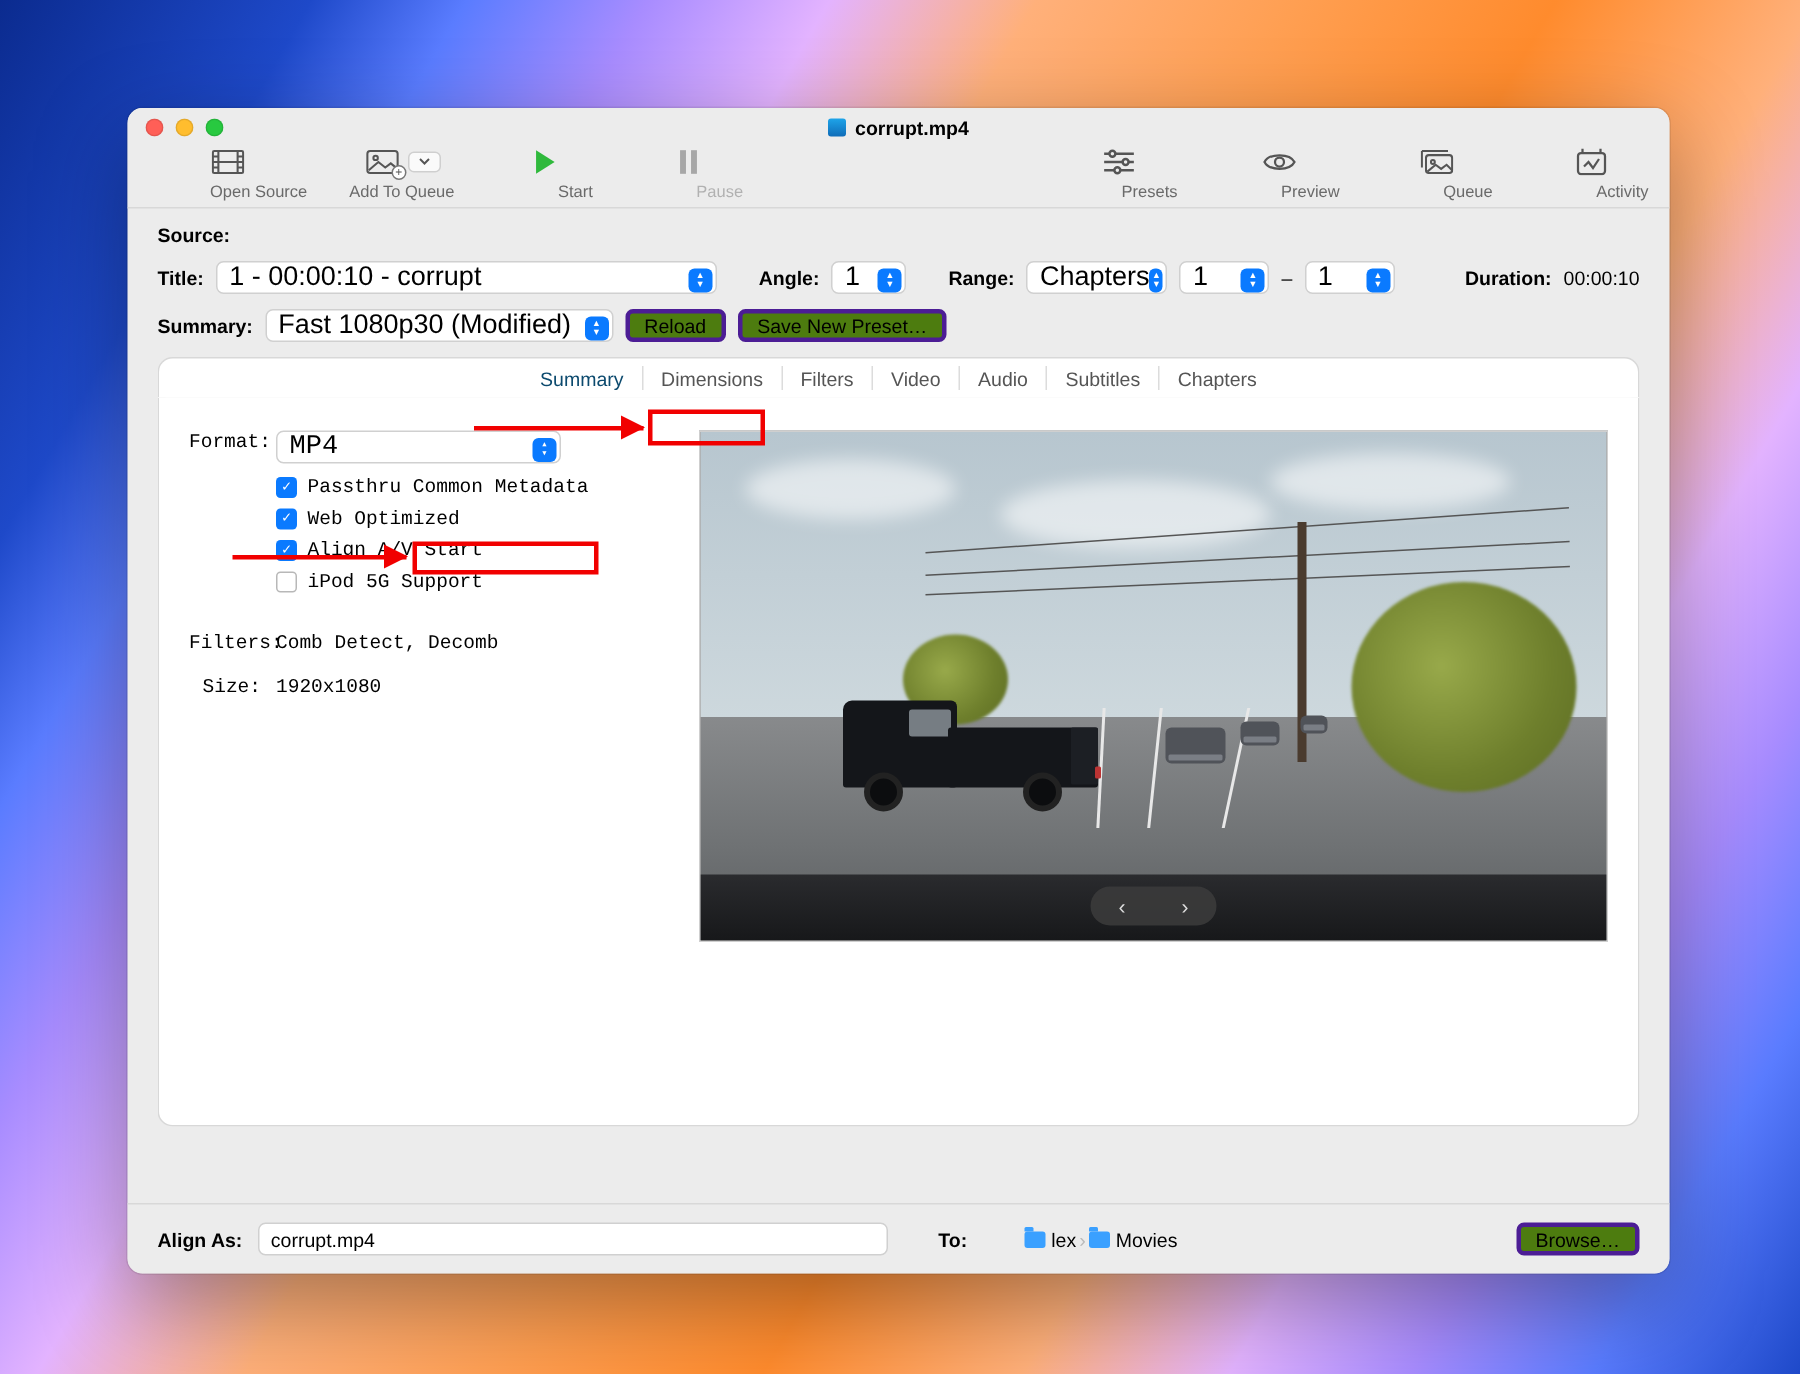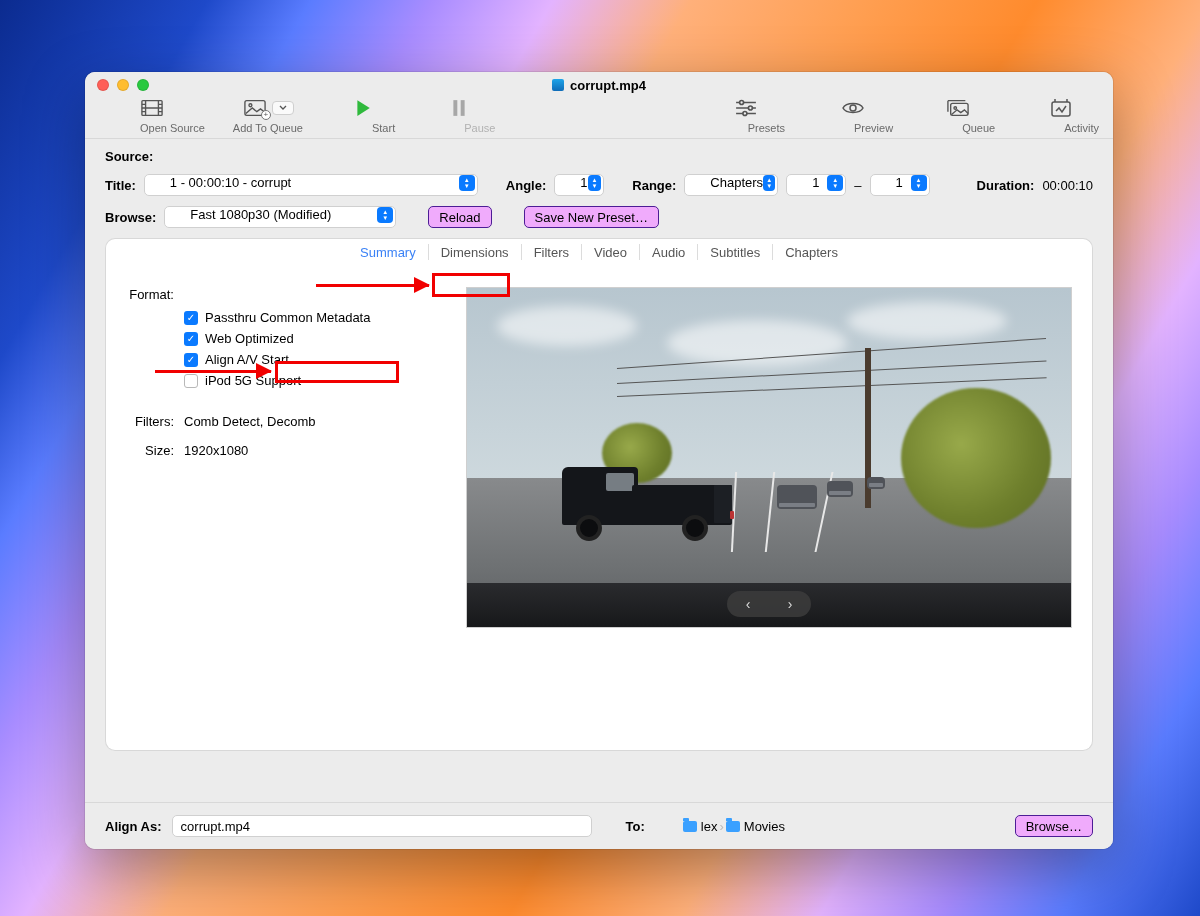--- a/index.html
+++ b/index.html
@@ -76,65 +76,66 @@
   .tbitem.queue-top { flex-direction:row; gap:0; }
   .tbitem.queue-top .chev { padding:3px 6px; border:1px solid #cfcfcf; border-radius:4px; margin-left:4px; display:flex; align-items:center; justify-content:center; background:#fafafa;}
   .tbicon.image-add { position:relative; }
   .tbicon.image-add .plusbadge { position:absolute; right:-3px; bottom:-2px; width:10px; height:10px; border-radius:50%; background:#fff; border:1px solid #777; display:flex; align-items:center; justify-content:center; font-size:8px; color:#555; line-height:1;}
   .content {
     padding: 10px 20px 0 20px;
   }
   .row { display:flex; align-items:center; gap:8px; margin-bottom:10px; flex-wrap:wrap; }
   .lbl-strong { font-weight:600; }
   .sel {
-    display:flex; align-items:flex-start; justify-content:space-between;
+    display:flex; align-items:flex-end; justify-content:space-between;
     background:#fff; border:1px solid #d0d0d0; border-radius:5px;
-    height:22px; padding:0 2px 0 25px; font-size:13px; min-width:50px;
+    height:22px; padding:0 2px 0 8px; font-size:18px; min-width:50px;
   }
   .sel .arrow {
     width:16px; height:16px; border-radius:4px; background:#0a7aff;
     display:flex; flex-direction:column; align-items:center; justify-content:center;
     color:#fff; gap:0;
   }
   .sel .arrow::before { content:"▴"; font-size:7px; line-height:6px;}
   .sel .arrow::after  { content:"▾"; font-size:7px; line-height:6px;}
   .btn {
-    background:#f0abfc; border:1px solid #4c1d95; border-radius:5px;
-    height:22px; padding:0 10px; font-size:13px; display:flex; align-items:center;margin-left:24px;
+    background:#4d7c0f; border:3px solid #4c1d95; border-radius:5px;
+    height:22px; padding:0 10px; font-size:13px; display:flex; align-items:center;
   }
   .tabbar {
     margin-top: 6px;
     background:#fff;
     border:1px solid #d8d8d8;
     border-radius:10px 10px 0 0;
     border-bottom:none;
     position:relative;
   }
   .tabs {
     display:flex; align-items:center; justify-content:center;
     gap:0;
     font-size:13px; color:#555;
     height:26px;
   }
   .tabs .tab { padding:5px 12px; position:relative; }
   .tabs .sep { width:1px; height:16px; background:#dcdcdc; }
-  .tab.active { color:#3b82f6; }
+  .tab.active { color:#0c4a6e; }
   .panel {
     background:#fff;
     border:1px solid #d8d8d8;
     border-top:none;
     border-radius:0 0 10px 10px;
     min-height:486px;
     position:relative;
     display:flex;
   }
   .panel-left {
     padding: 22px 12px 12px 20px;
     width: 360px;
     font-size:13px;
+    font-family:Liberation Mono, monospace;
   }
   .formline { display:flex; margin-bottom:8px; }
   .formline .k { width:58px; text-align:right; padding-right:10px; color:#000; }
   .formline .v { flex:1; }
   .chk { display:flex; align-items:center; gap:7px; margin-bottom:6px; }
   .chk .box {
     width:14px; height:14px; border-radius:3px; background:#0a7aff;
     display:flex; align-items:center; justify-content:center; color:#fff; font-size:10px;
   }
   .chk .box.empty { background:#fff; border:1px solid #b8b8b8; }
@@ -363,21 +364,21 @@
       <div class="sel" style="width:60px;">
         <span>1</span>
         <span class="arrow"></span>
       </div>
       <span style="flex:1;"></span>
       <span class="lbl-strong">Duration:</span>
       <span>00:00:10</span>
     </div>
 
     <div class="row">
-      <span class="lbl-strong">Browse:</span>
+      <span class="lbl-strong">Summary:</span>
       <div class="sel" style="width:232px;">
         <span>Fast 1080p30 (Modified)</span>
         <span class="arrow"></span>
       </div>
       <div class="btn">
           <span>Reload</span>
         </div>
       <div class="btn">
           <span>Save New Preset…</span>
         </div>
@@ -398,20 +399,26 @@
         <div class="tab"><span>Subtitles</span></div>
         <div class="sep"></div>
         <div class="tab"><span>Chapters</span></div>
       </div>
     </div>
 
     <div class="panel">
       <div class="panel-left">
         <div class="formline">
           <div class="k">Format:</div>
+          <div class="v">
+            <div class="sel" style="width:190px;">
+              <span>MP4</span>
+              <span class="arrow"></span>
+            </div>
+          </div>
         </div>
         <div class="formline">
             <div class="k"></div>
             <div class="v">
           <div class="chk">
             <span class="box">✓</span>
             <span>Passthru Common Metadata</span>
           </div>
           <div class="chk">
             <span class="box">✓</span>

